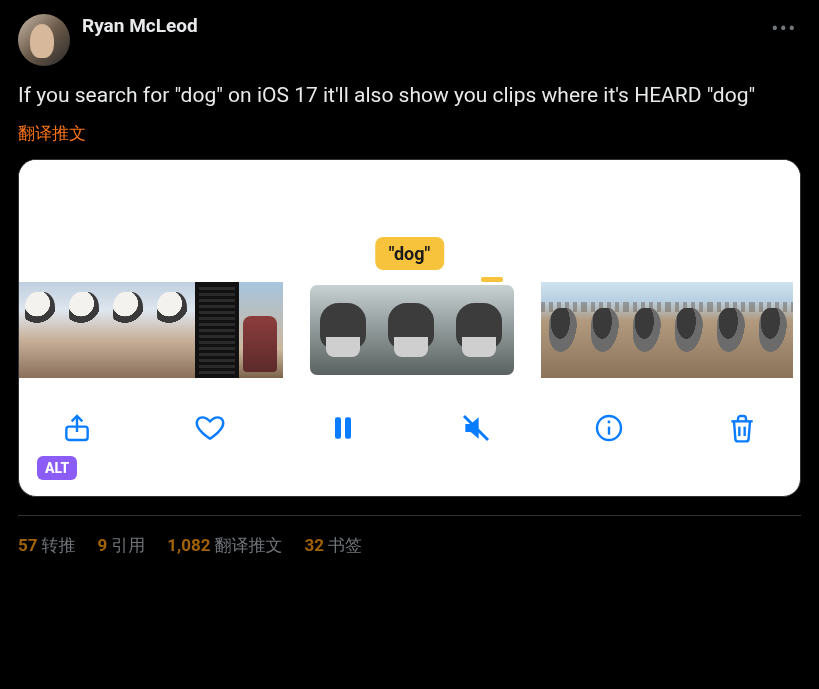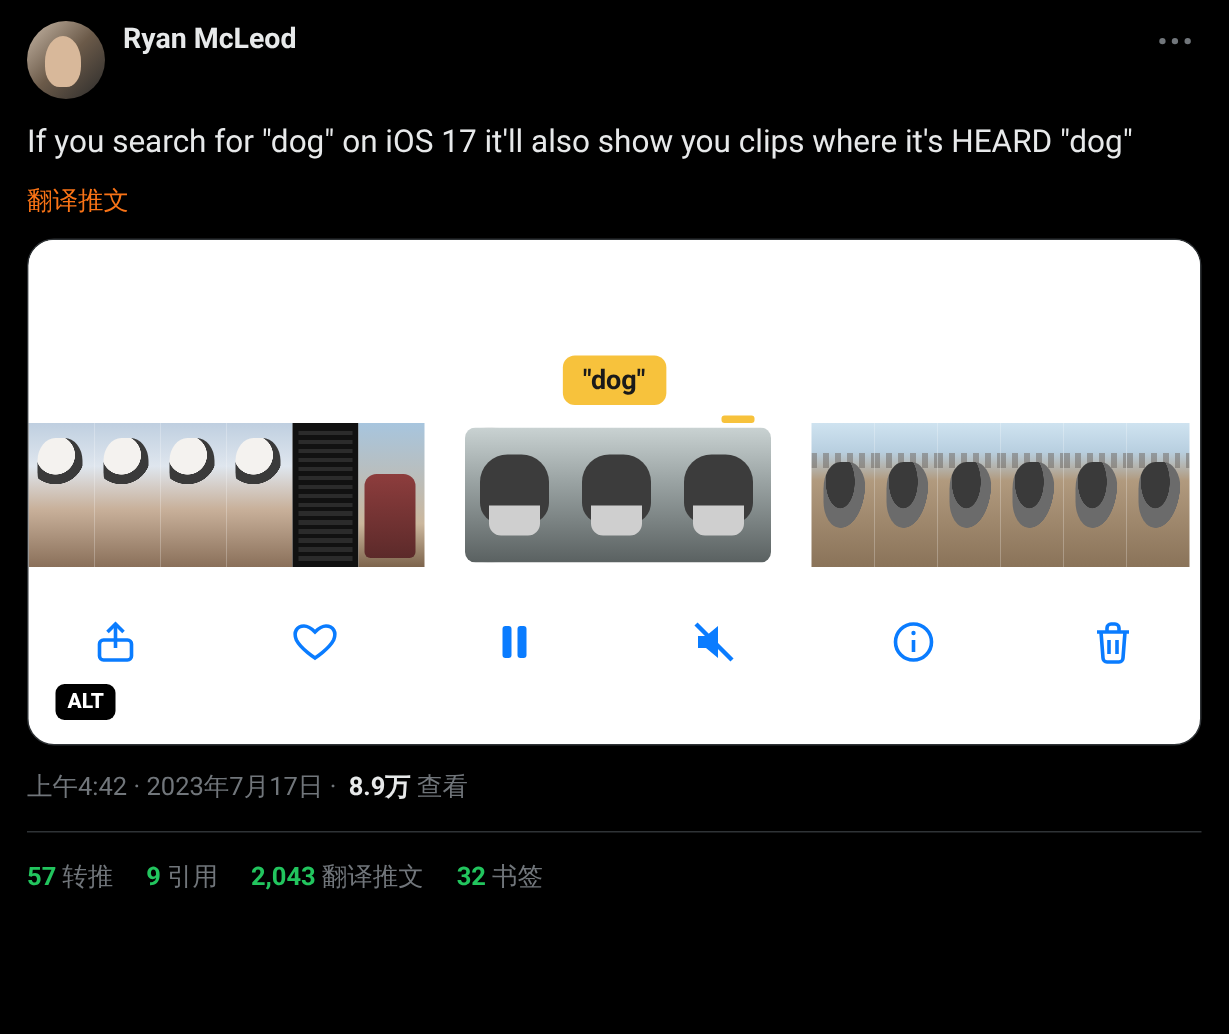--- a/index.html
+++ b/index.html
@@ -199,21 +199,21 @@
     align-items: center;
     justify-content: center;
     width: 44px;
     height: 44px;
   }
   .tbtn svg { width: 32px; height: 32px; }
   .alt-badge {
     position: absolute;
     left: 18px;
     bottom: 16px;
-    background: #000000;
+    background: #8b5cf6;
     color: #fff;
     font-weight: 800;
     font-size: 14px;
     padding: 4px 8px;
     border-radius: 6px;
   }
   .meta {
     margin-top: 16px;
     font-size: 17px;
     color: #71767b;
@@ -228,21 +228,21 @@
     margin-top: 18px;
   }
   .stats {
     display: flex;
     gap: 22px;
     padding: 18px 0;
     font-size: 17px;
     color: #71767b;
   }
   .stats .num {
-    color: #22c55e;
+    color: #a16207;
     font-weight: 700;
     margin-right: 4px;
   }
 </style>
 </head>
 <body>
 
 <div class="tweet">
 
   <div class="header">
@@ -327,35 +327,31 @@
           <path d="M6 7l1 13a2 2 0 0 0 2 2h6a2 2 0 0 0 2-2l1-13"></path>
           <line x1="10" y1="11" x2="10" y2="18"></line>
           <line x1="14" y1="11" x2="14" y2="18"></line>
         </svg>
       </div>
     </div>
 
     <div class="alt-badge">ALT</div>
   </div>
 
-  <div class="meta">
-    <span>上午4:42</span><span> · </span><span>2023年7月17日</span><span> · </span><span class="views-num">8.9万</span>
-    <span>查看</span>
-  </div>
 
   <div class="divider"></div>
 
   <div class="stats">
     <div>
       <span class="num">57</span><span>转推</span>
     </div>
     <div>
       <span class="num">9</span><span>引用</span>
     </div>
     <div>
-      <span class="num">2,043</span><span>翻译推文</span>
+      <span class="num">1,082</span><span>翻译推文</span>
     </div>
     <div>
       <span class="num">32</span><span>书签</span>
     </div>
   </div>
 
 </div>
 
 </body></html>

